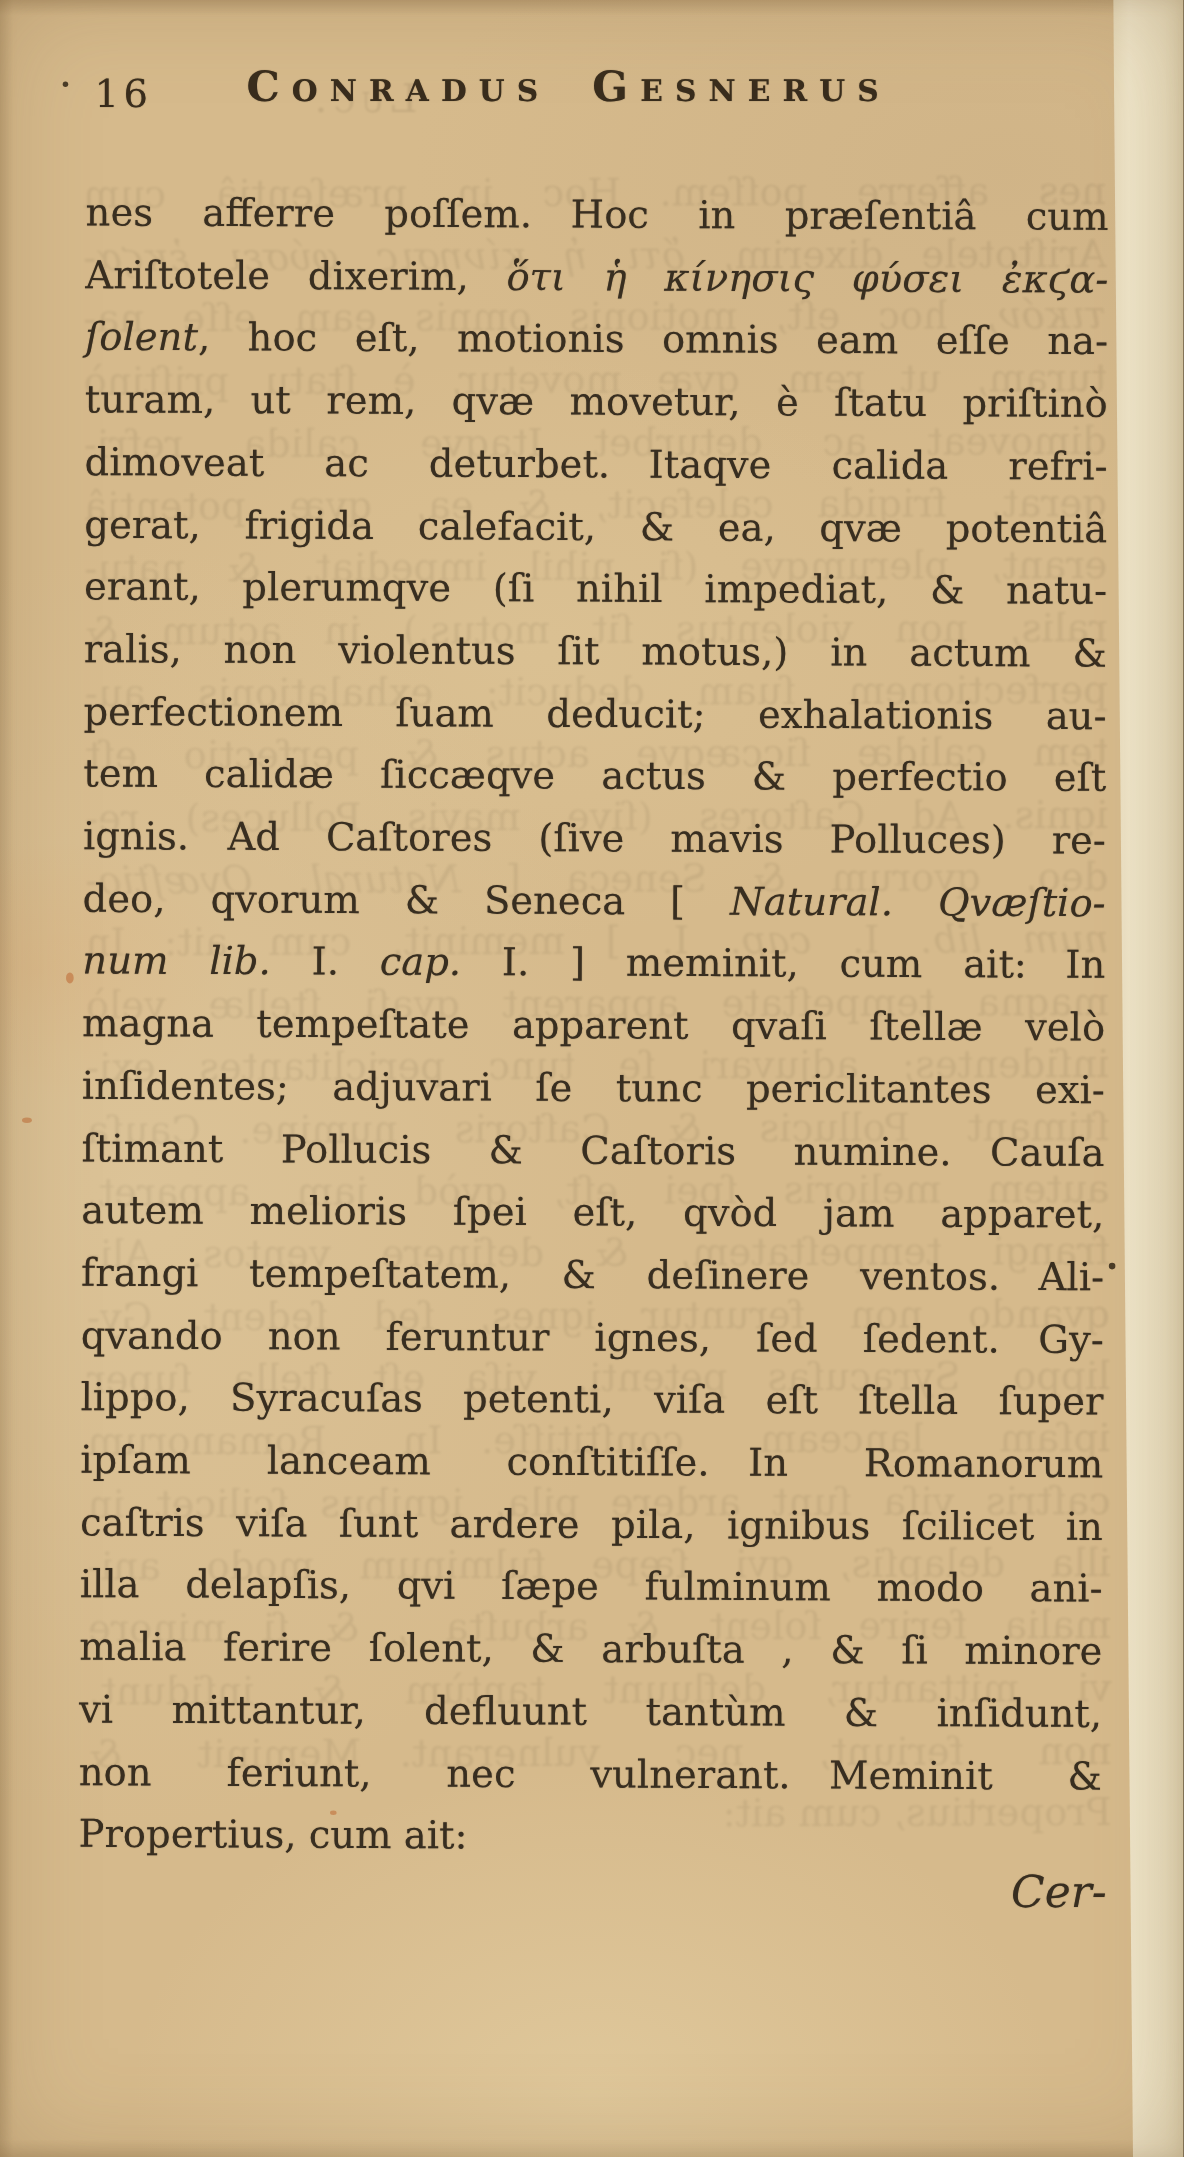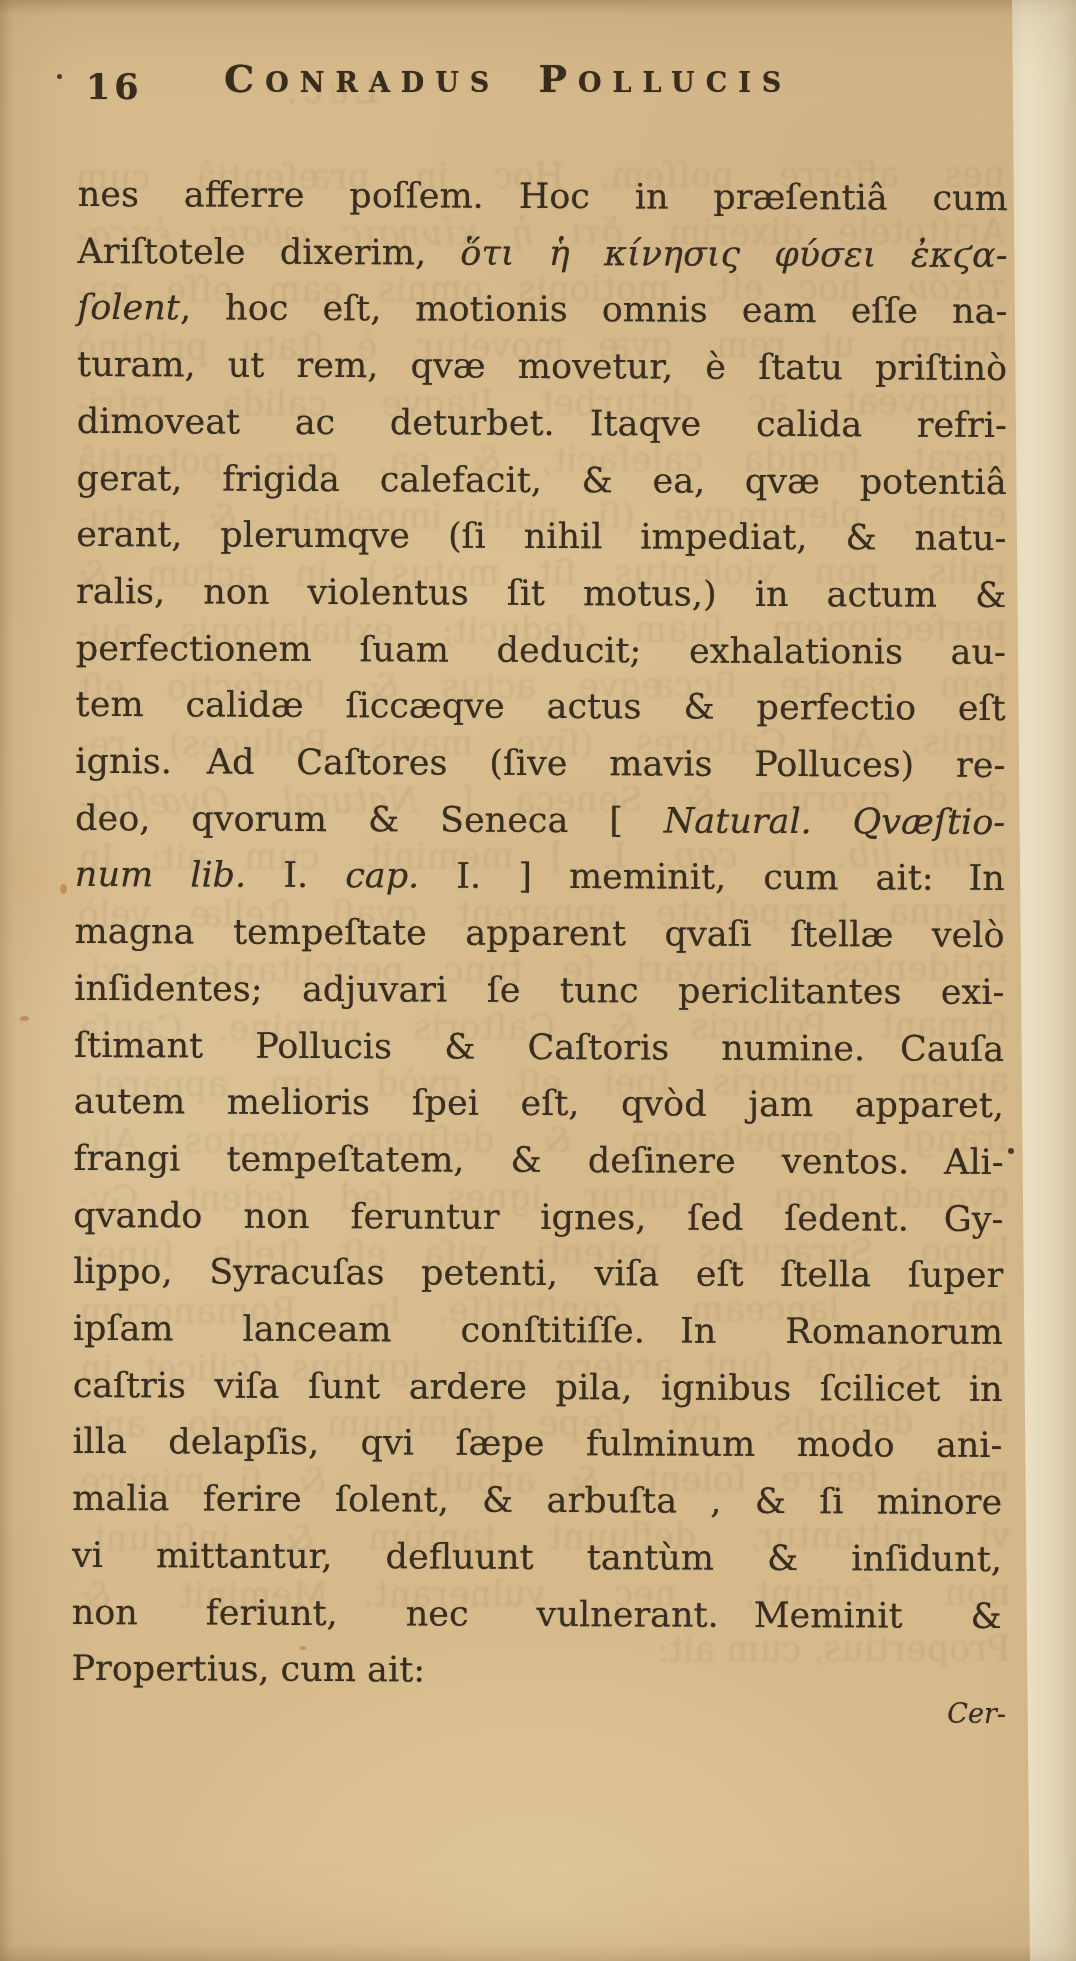--- a/index.html
+++ b/index.html
@@ -40,42 +40,42 @@
     pointer-events:none;
   }
   .ghost .line{text-align:justify;text-align-last:justify;}
   .ghost-title{
     position:absolute;left:280px;top:70px;font-size:36px;color:#4a3d26;
     opacity:.12;filter:blur(1px);transform:scaleX(-1);pointer-events:none;
     font-variant:small-caps;letter-spacing:6px;
   }
   .pagenum{
     position:absolute;left:86px;top:66px;
-    font-size:35px;font-weight:bold;color:#392d1d;
+    font-size:35px;font-weight:normal;color:#392d1d;
     letter-spacing:4px;text-shadow:0 0 1px rgba(57,45,29,.6);
   }
   .running-title{
     position:absolute;left:224px;top:56px;
     font-size:38px;font-variant:small-caps;font-weight:bold;
     letter-spacing:11px;word-spacing:14px;color:#392d1d;
     text-shadow:0 0 1px rgba(57,45,29,.55);
   }
   .textblock{
     position:absolute;left:78px;top:168px;width:930px;
     font-size:35px;line-height:56.7px;color:#382e20;
     transform:rotate(.25deg);transform-origin:50% 0;
     text-shadow:0 0 1px rgba(56,46,32,.55);
   }
   .line{text-align:justify;text-align-last:justify;}
   .line.last{text-align-last:left;}
   .seg-italic{font-style:italic;}
   .seg-greek{font-style:italic;}
   .catchword{
     position:absolute;top:1698px;right:70px;
-    font-size:27px;font-style:italic;color:#382e20;
+    font-size:40px;font-style:italic;color:#382e20;
     text-shadow:0 0 1px rgba(56,46,32,.55);
   }
   .speck{position:absolute;border-radius:50%;pointer-events:none;}
   .speck.ink{background:#4a3c28;}
   .speck.rust{background:#c06a33;opacity:.55;}
 </style>
 </head>
 <body>
 
 <div class="page">
@@ -106,21 +106,21 @@
       <div class="line"><span class="seg-roman">illa delapſis, qvi ſæpe fulminum modo ani-</span></div>
       <div class="line"><span class="seg-roman">malia ferire ſolent, &amp; arbuſta , &amp; ſi minore</span></div>
       <div class="line"><span class="seg-roman">vi mittantur, defluunt tantùm &amp; inſidunt,</span></div>
       <div class="line"><span class="seg-roman">non feriunt, nec vulnerant. Meminit &amp;</span></div>
       <div class="line last"><span class="seg-roman">Propertius, cum ait:</span></div>
     </div>
   <div class="ghost-title">Luc.</div>
 
   <header>
     <span class="pagenum">16</span>
-    <span class="running-title">Conradus Pollucis</span>
+    <span class="running-title">Conradus Gesnerus</span>
   </header>
 
   <main class="textblock">
       <div class="line"><span class="seg-roman">nes afferre poſſem. Hoc in præſentiâ cum</span></div>
       <div class="line"><span class="seg-roman">Ariſtotele dixerim, </span><span class="seg-greek">ὅτι ἡ κίνησις φύσει ἐκϛα-</span></div>
       <div class="line"><span class="seg-greek">ſolent</span><span class="seg-roman">, hoc eſt, motionis omnis eam eſſe na-</span></div>
       <div class="line"><span class="seg-roman">turam, ut rem, qvæ movetur, è ſtatu priſtinò</span></div>
       <div class="line"><span class="seg-roman">dimoveat ac deturbet. Itaqve calida refri-</span></div>
       <div class="line"><span class="seg-roman">gerat, frigida calefacit, &amp; ea, qvæ potentiâ</span></div>
       <div class="line"><span class="seg-roman">erant, plerumqve (ſi nihil impediat, &amp; natu-</span></div>

